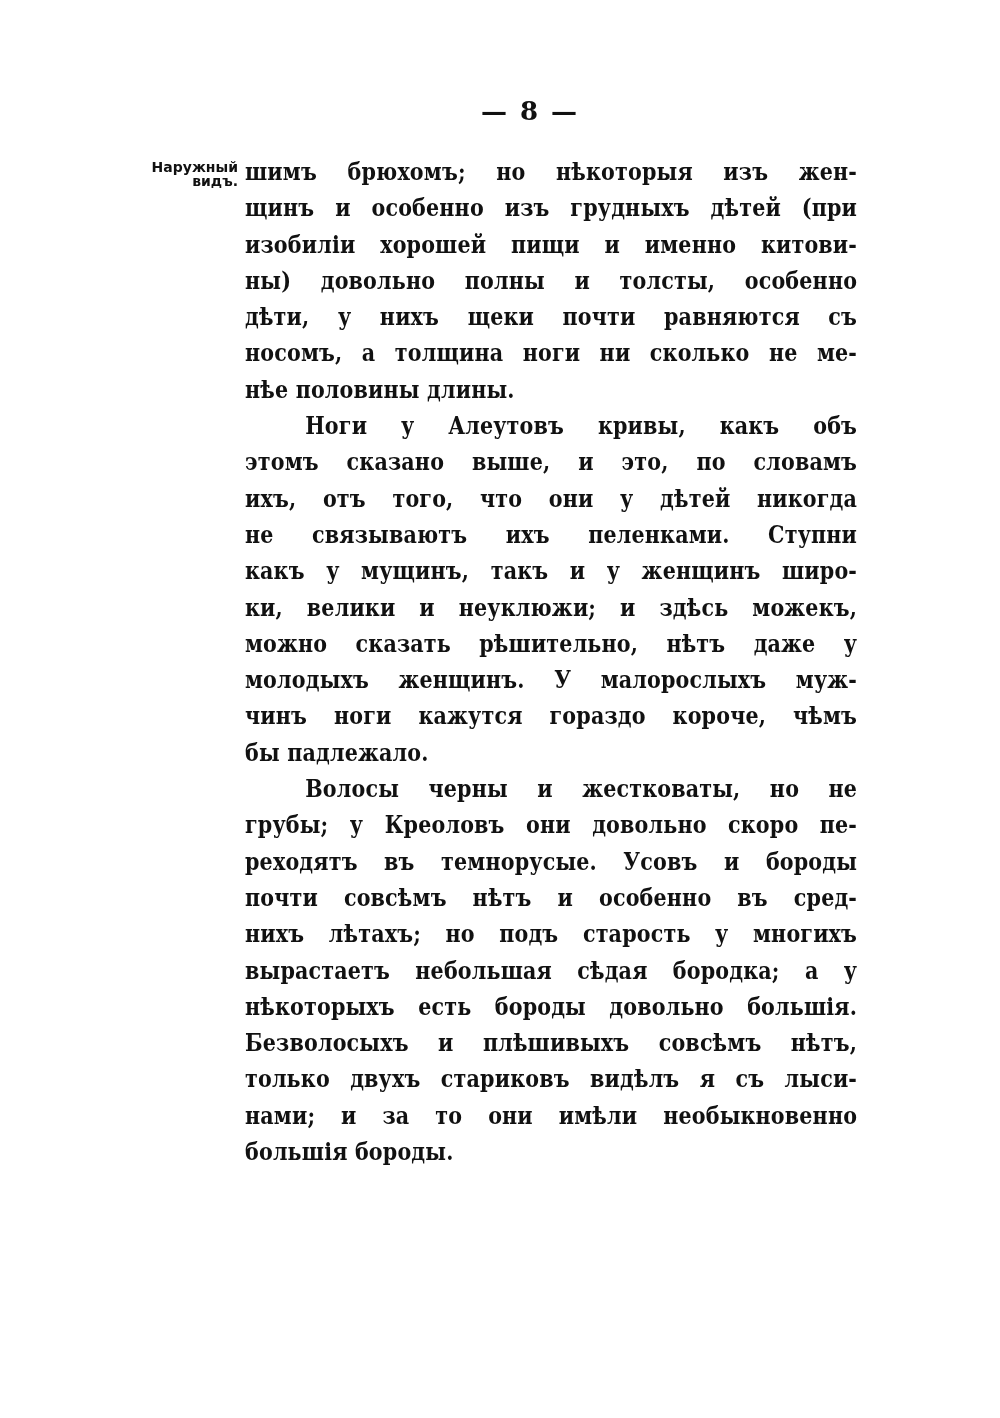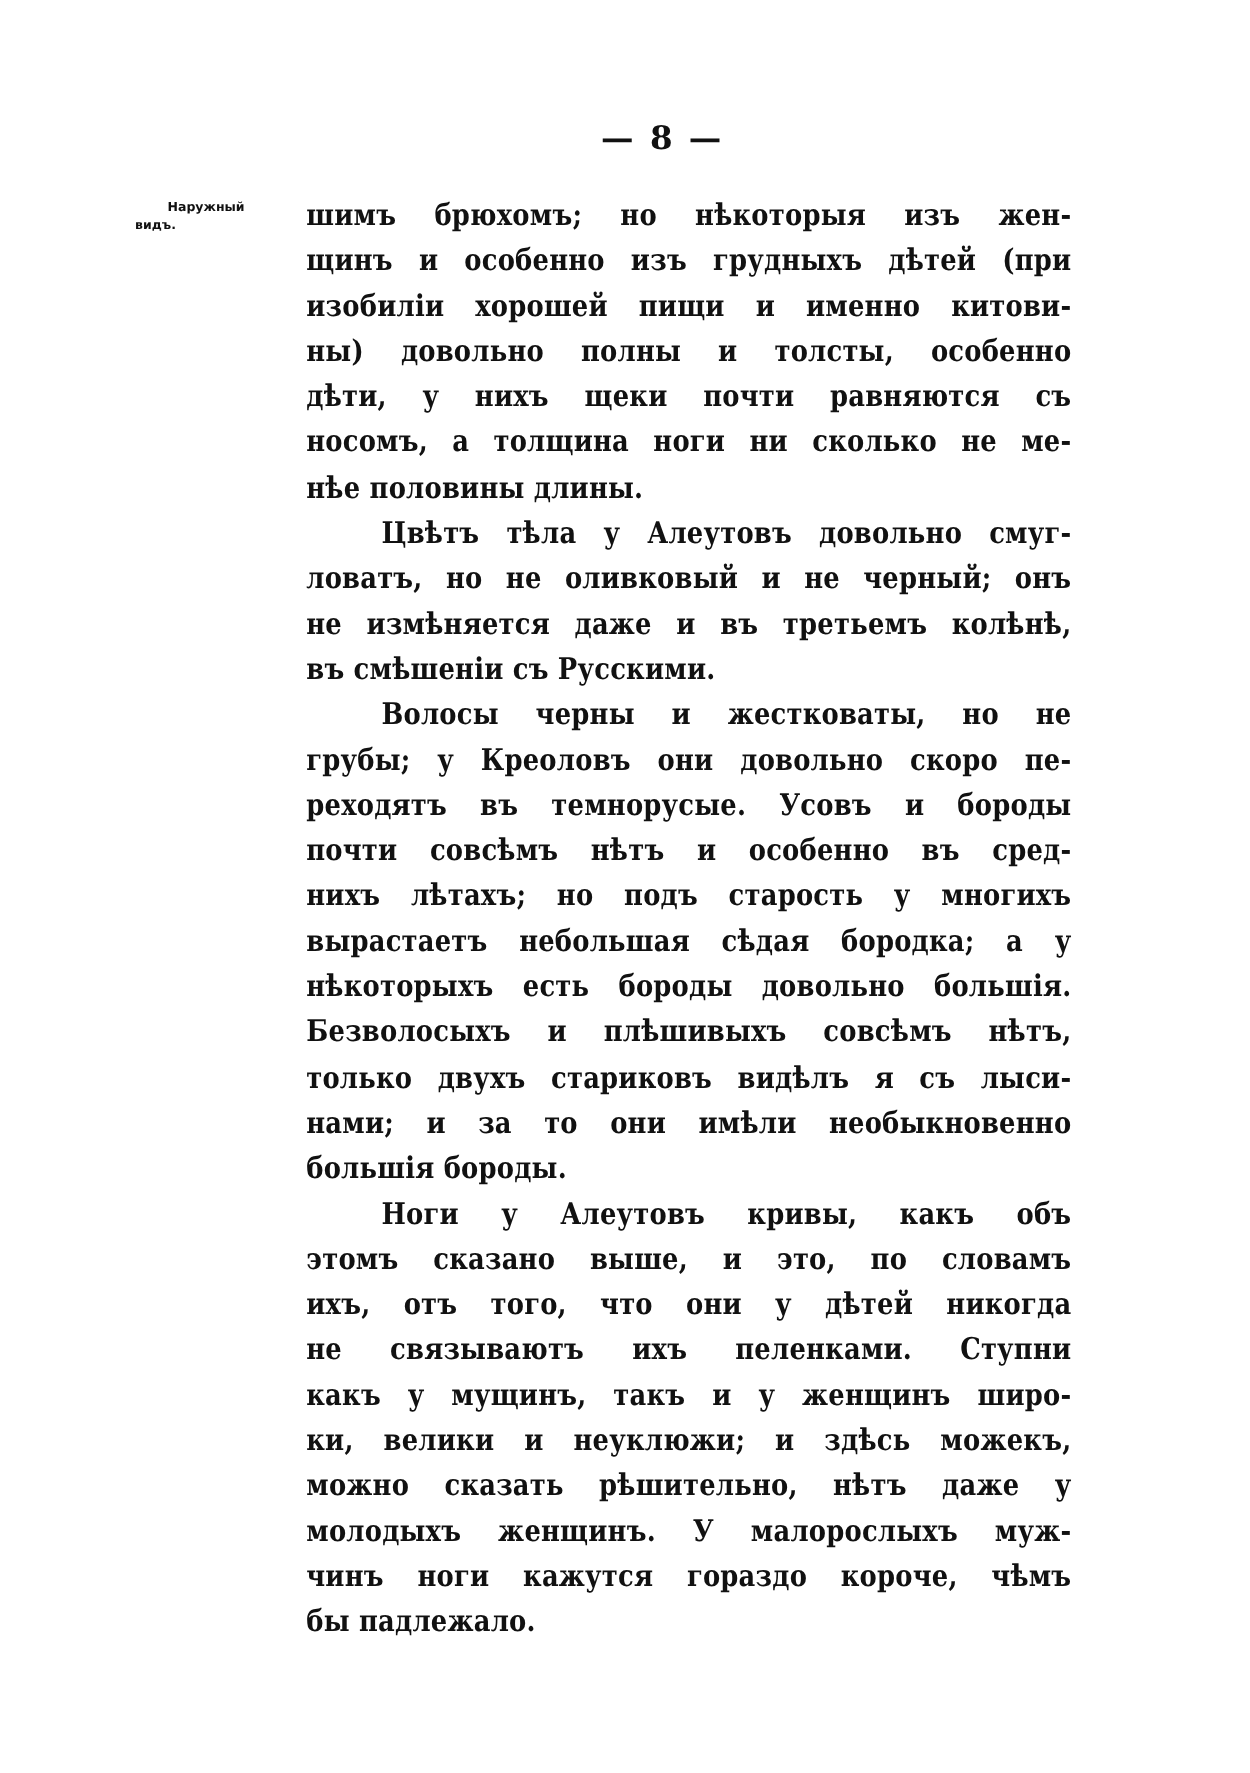--- a/index.html
+++ b/index.html
@@ -8,22 +8,23 @@
     font-family: "DejaVu Serif", "Liberation Serif", serif; color: #111;
     overflow: hidden;
   }
   .page-number {
     position: absolute; top: 96px; left: 0; width: 1000px; text-align: center;
     font-size: 26px; font-weight: bold; letter-spacing: 2px;
     padding-left: 60px; box-sizing: border-box;
   }
   .margin-note {
     position: absolute; left: 108px; top: 160px; width: 130px;
-    font-size: 10px; font-weight: bold; line-height: 14px;
+    font-size: 14px; font-weight: bold; line-height: 14px;
     font-family: "DejaVu Sans", sans-serif;
+    text-align: right;
   }
   .margin-note .l1 { display: block; padding-left: 26px; }
   .margin-note .l2 { display: block; }
   .text-block {
     position: absolute; left: 245px; top: 154px; width: 612px;
   }
   .line {
     display: block; height: 36.3px; line-height: 36.3px;
     font-size: 24px; font-weight: bold; white-space: nowrap;
     text-align: justify; text-align-last: justify;
@@ -48,46 +49,40 @@
   <div>
     <span class="line">шимъ брюхомъ; но нѣкоторыя изъ жен-</span>
     <span class="line">щинъ и особенно изъ грудныхъ дѣтей (при</span>
     <span class="line">изобиліи хорошей пищи и именно китови-</span>
     <span class="line">ны) довольно полны и толсты, особенно</span>
     <span class="line">дѣти, у нихъ щеки почти равняются съ</span>
     <span class="line">носомъ, а толщина ноги ни сколько не ме-</span>
     <span class="line last">нѣе половины длины.</span>
   </div>
 
+
   <div>
-    <span class="line indent">Цвѣтъ тѣла у Алеутовъ довольно смуг-</span>
-    <span class="line">ловатъ, но не оливковый и не черный; онъ</span>
-    <span class="line">не измѣняется даже и въ третьемъ колѣнѣ,</span>
-    <span class="line last">въ смѣшеніи съ Русскими.</span>
+    <span class="line indent">Ноги у Алеутовъ кривы, какъ объ</span>
+    <span class="line">этомъ сказано выше, и это, по словамъ</span>
+    <span class="line">ихъ, отъ того, что они у дѣтей никогда</span>
+    <span class="line">не связываютъ ихъ пеленками. Ступни</span>
+    <span class="line">какъ у мущинъ, такъ и у женщинъ широ-</span>
+    <span class="line">ки, велики и неуклюжи; и здѣсь можекъ,</span>
+    <span class="line">можно сказать рѣшительно, нѣтъ даже у</span>
+    <span class="line">молодыхъ женщинъ. У малорослыхъ муж-</span>
+    <span class="line">чинъ ноги кажутся гораздо короче, чѣмъ</span>
+    <span class="line last">бы падлежало.</span>
   </div>
 
   <div>
     <span class="line indent">Волосы черны и жестковаты, но не</span>
     <span class="line">грубы; у Креоловъ они довольно скоро пе-</span>
     <span class="line">реходятъ въ темнорусые. Усовъ и бороды</span>
     <span class="line">почти совсѣмъ нѣтъ и особенно въ сред-</span>
     <span class="line">нихъ лѣтахъ; но подъ старость у многихъ</span>
     <span class="line">вырастаетъ небольшая сѣдая бородка; а у</span>
     <span class="line">нѣкоторыхъ есть бороды довольно большія.</span>
     <span class="line">Безволосыхъ и плѣшивыхъ совсѣмъ нѣтъ,</span>
     <span class="line">только двухъ стариковъ видѣлъ я съ лыси-</span>
     <span class="line">нами; и за то они имѣли необыкновенно</span>
     <span class="line last">большія бороды.</span>
   </div>
-
-  <div>
-    <span class="line indent">Ноги у Алеутовъ кривы, какъ объ</span>
-    <span class="line">этомъ сказано выше, и это, по словамъ</span>
-    <span class="line">ихъ, отъ того, что они у дѣтей никогда</span>
-    <span class="line">не связываютъ ихъ пеленками. Ступни</span>
-    <span class="line">какъ у мущинъ, такъ и у женщинъ широ-</span>
-    <span class="line">ки, велики и неуклюжи; и здѣсь можекъ,</span>
-    <span class="line">можно сказать рѣшительно, нѣтъ даже у</span>
-    <span class="line">молодыхъ женщинъ. У малорослыхъ муж-</span>
-    <span class="line">чинъ ноги кажутся гораздо короче, чѣмъ</span>
-    <span class="line last">бы падлежало.</span>
-  </div>
 </div>
 
 </body></html>

